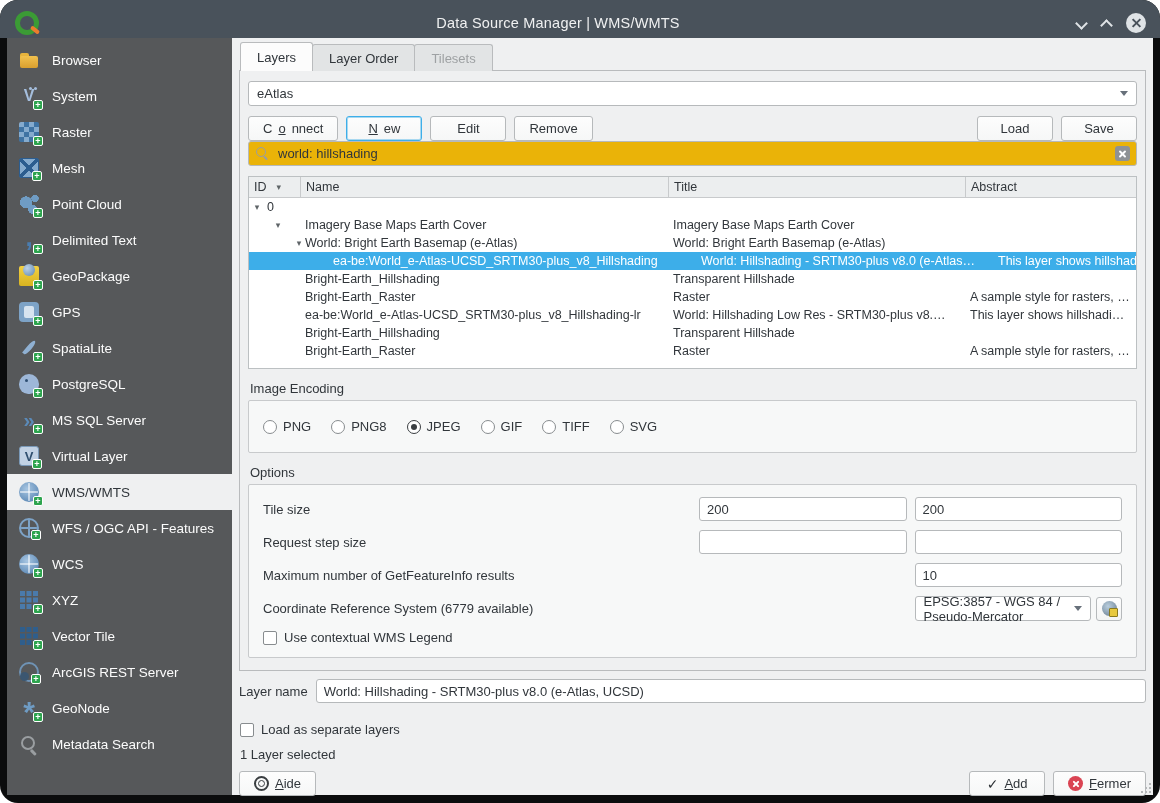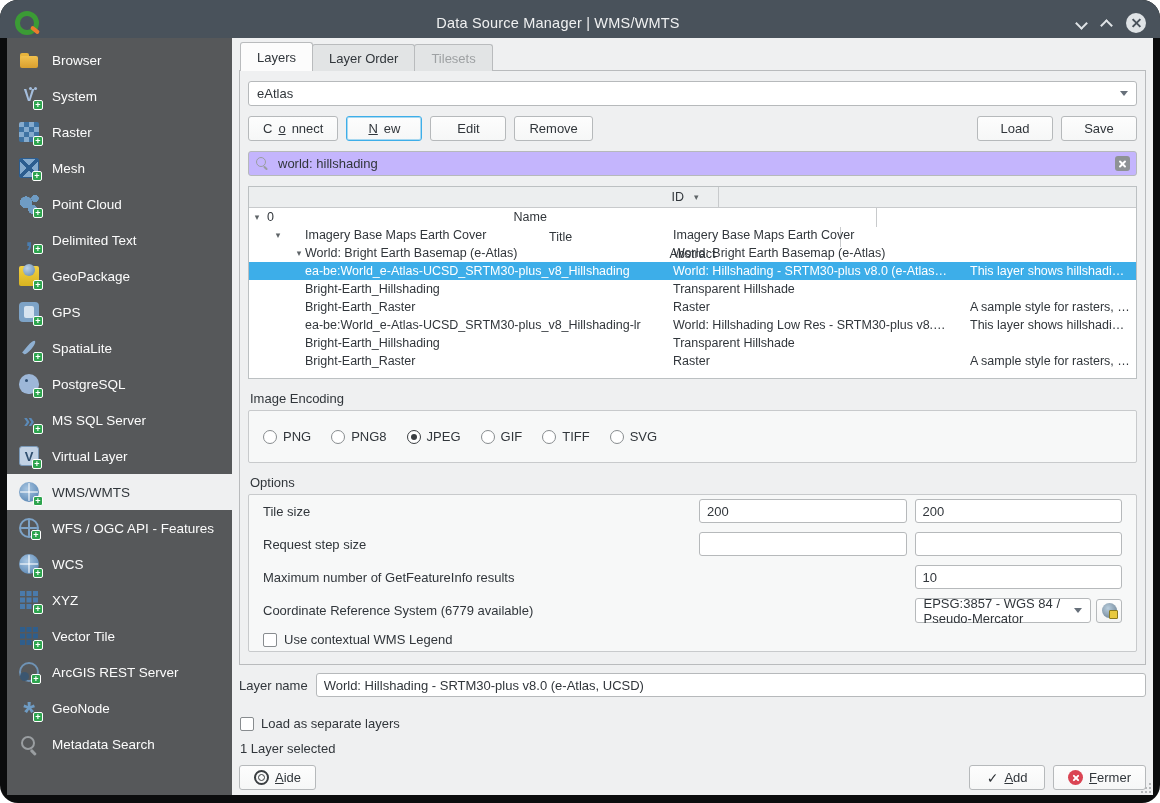--- a/index.html
+++ b/index.html
@@ -65,54 +65,54 @@
   .tab.disabled{color:#9ea1a3;cursor:default;}
   .tabpanel{border:1px solid #b9bbbd;background:#eff0f1;margin-top:-1px;padding:10px 8px 12px 8px;position:relative;z-index:1;}
   
   .combo{height:25px;background:#fff;border:1px solid #b6b9bb;border-radius:3px;display:flex;align-items:center;padding:0 8px;font-size:13px;color:#31363b;cursor:pointer;}
   .combo .spacer{flex:1;}
   .arrow-down{width:0;height:0;border-left:4px solid transparent;border-right:4px solid transparent;border-top:5px solid #67707a;}
   .btnrow{display:flex;gap:8px;margin-top:10px;}
   .btn{height:25px;min-width:76px;padding:0 14px;background:linear-gradient(#fdfdfd,#f6f7f7);border:1px solid #b6b9bb;border-radius:3px;font-size:13px;color:#31363b;display:flex;align-items:center;justify-content:center;gap:6px;cursor:pointer;}
   .btn.focused{border:1px solid #3daee9;box-shadow:inset 0 0 0 1px #a8d8f0;}
   .btnrow .grow{flex:1;}
-  .searchbox{margin-top:10px;height:25px;background:#c4b5fd;border:1px solid #b6b9bb;border-radius:3px;display:flex;align-items:center;padding:0 6px;gap:6px;}
+  .searchbox{height:25px;background:#eab308;border:1px solid #b6b9bb;border-radius:3px;display:flex;align-items:center;padding:0 6px;gap:6px;}
   .mag{width:15px;height:15px;position:relative;flex:none;}
   .mag::before{content:"";position:absolute;left:1px;top:1px;width:8px;height:8px;border:1.5px solid #9a9ea1;border-radius:50%;}
   .mag::after{content:"";position:absolute;right:2px;bottom:2px;width:5px;height:2px;background:#9a9ea1;transform:rotate(45deg);border-radius:1px;}
   .searchbox input{flex:1;border:none;outline:none;font-size:13px;color:#31363b;font-family:inherit;background:transparent;}
   .clearbtn{width:15px;height:15px;background:#8e9295;border-radius:3px;position:relative;flex:none;cursor:pointer;}
   .clearbtn::before,.clearbtn::after{content:"";position:absolute;left:3px;top:6.5px;width:9px;height:2px;background:#fff;border-radius:1px;}
   .clearbtn::before{transform:rotate(45deg);}
   .clearbtn::after{transform:rotate(-45deg);}
   
   .layers-table{margin-top:10px;height:193px;background:#fff;border:1px solid #bcc0c2;font-size:12.5px;color:#31363b;overflow:hidden;}
-  .thead{display:flex;height:21px;background:#eceeef;border-bottom:1px solid #c8cacc;align-items:center;flex-direction:column;}
+  .thead{display:flex;height:21px;background:#eceeef;border-bottom:1px solid #c8cacc;align-items:center;}
   .th{padding:0 5px;border-right:1px solid #c8cacc;height:100%;display:flex;align-items:center;gap:4px;}
   .th:last-child{border-right:none;}
   .sorticon{font-size:9px;color:#5f6568;margin-left:6px;}
   .col-id{width:52px;flex:none;}
   .col-name{width:368px;flex:none;}
   .col-title{width:297px;flex:none;}
   .col-abs{flex:1;min-width:0;}
   .trow{display:flex;height:18px;align-items:center;white-space:nowrap;}
-  .trow.sel{background:#3daee9;color:#fff;}
+  .trow.sel{background:#3daee9;color:#fff;padding-left:28px;}
   .td{padding:0 4px;overflow:hidden;height:100%;display:flex;align-items:center;}
   .td.col-id{overflow:visible;padding:0;}
   .expander{font-size:9px;color:#5f6568;width:12px;flex:none;text-align:center;}
   .idtext{padding-left:4px;}
   
   .section-label{margin:12px 2px 4px 2px;font-size:13px;color:#31363b;}
   .groupbox{background:#f7f8f8;border:1px solid #c8cacc;border-radius:2px;}
   .enc-box{height:53px;display:flex;align-items:center;gap:20px;padding:0 14px;}
   .radio{display:flex;align-items:center;gap:6px;font-size:13px;color:#31363b;cursor:pointer;}
   .rdot{width:14px;height:14px;border:1px solid #888c8f;border-radius:50%;background:#fff;position:relative;flex:none;}
   .rdot.on{border-color:#3a3e41;}
   .rdot.on::after{content:"";position:absolute;inset:3px;background:#3a3e41;border-radius:50%;}
-  .opt-box{padding:4px 14px;display:grid;grid-template-columns:428px 1fr 1fr;column-gap:8px;row-gap:9px;align-items:center;font-size:13px;color:#31363b;}
+  .opt-box{padding:12px 14px;display:grid;grid-template-columns:428px 1fr 1fr;column-gap:8px;row-gap:9px;align-items:center;font-size:13px;color:#31363b;}
   .opt-label{padding-right:10px;}
   .tinput{height:24px;background:#fff;border:1px solid #b6b9bb;border-radius:3px;padding:0 7px;font-size:13px;color:#31363b;font-family:inherit;outline:none;width:100%;}
   .span2{grid-column:1 / span 2;}
   .crs-cell{display:flex;gap:5px;align-items:center;}
   .crs-combo{flex:1;}
   .iconbtn{width:26px;height:24px;background:linear-gradient(#fdfdfd,#f3f4f4);border:1px solid #b6b9bb;border-radius:3px;display:flex;align-items:center;justify-content:center;cursor:pointer;}
   .crsglobe{width:15px;height:15px;border-radius:50%;background:radial-gradient(circle at 40% 35%,#b9cede,#64788a);position:relative;}
   .crsglobe::after{content:"";position:absolute;right:-1px;bottom:-1px;width:7px;height:7px;background:#e8c93e;border:1px solid #8a7a1e;border-radius:1px;}
   .checkline{display:flex;align-items:center;gap:7px;font-size:13px;color:#31363b;cursor:pointer;}
   .cbox{width:14px;height:14px;background:#fff;border:1px solid #888c8f;border-radius:2px;flex:none;}

